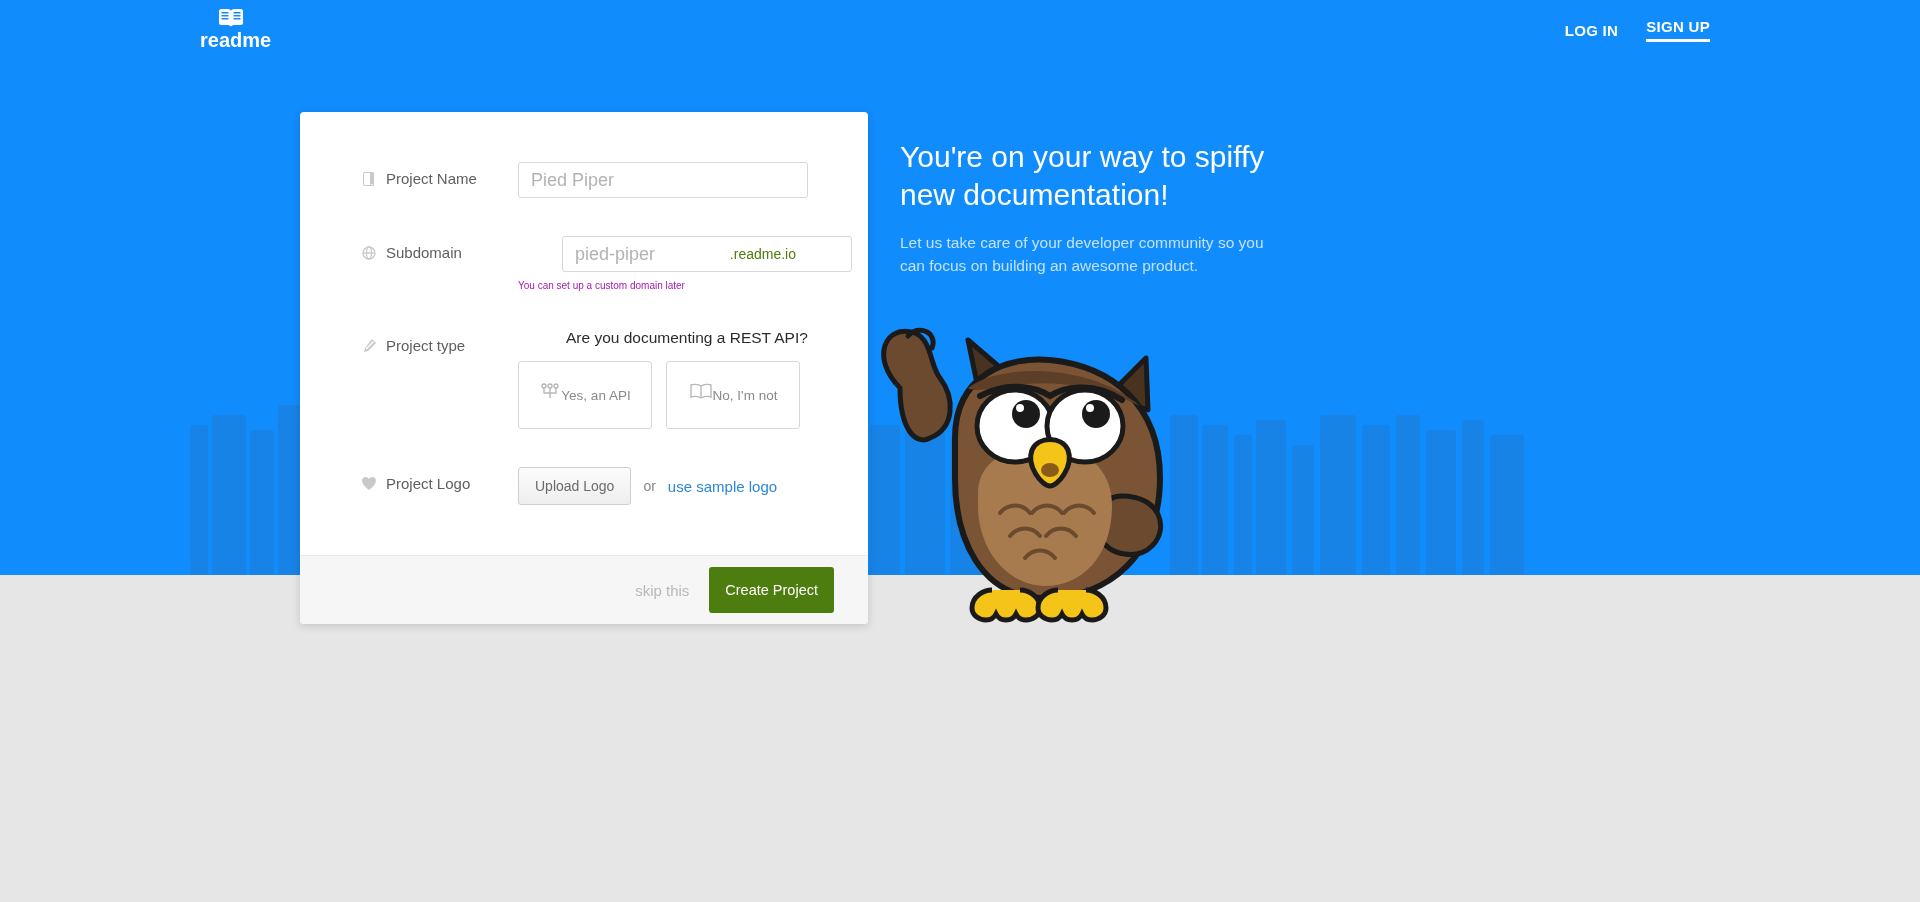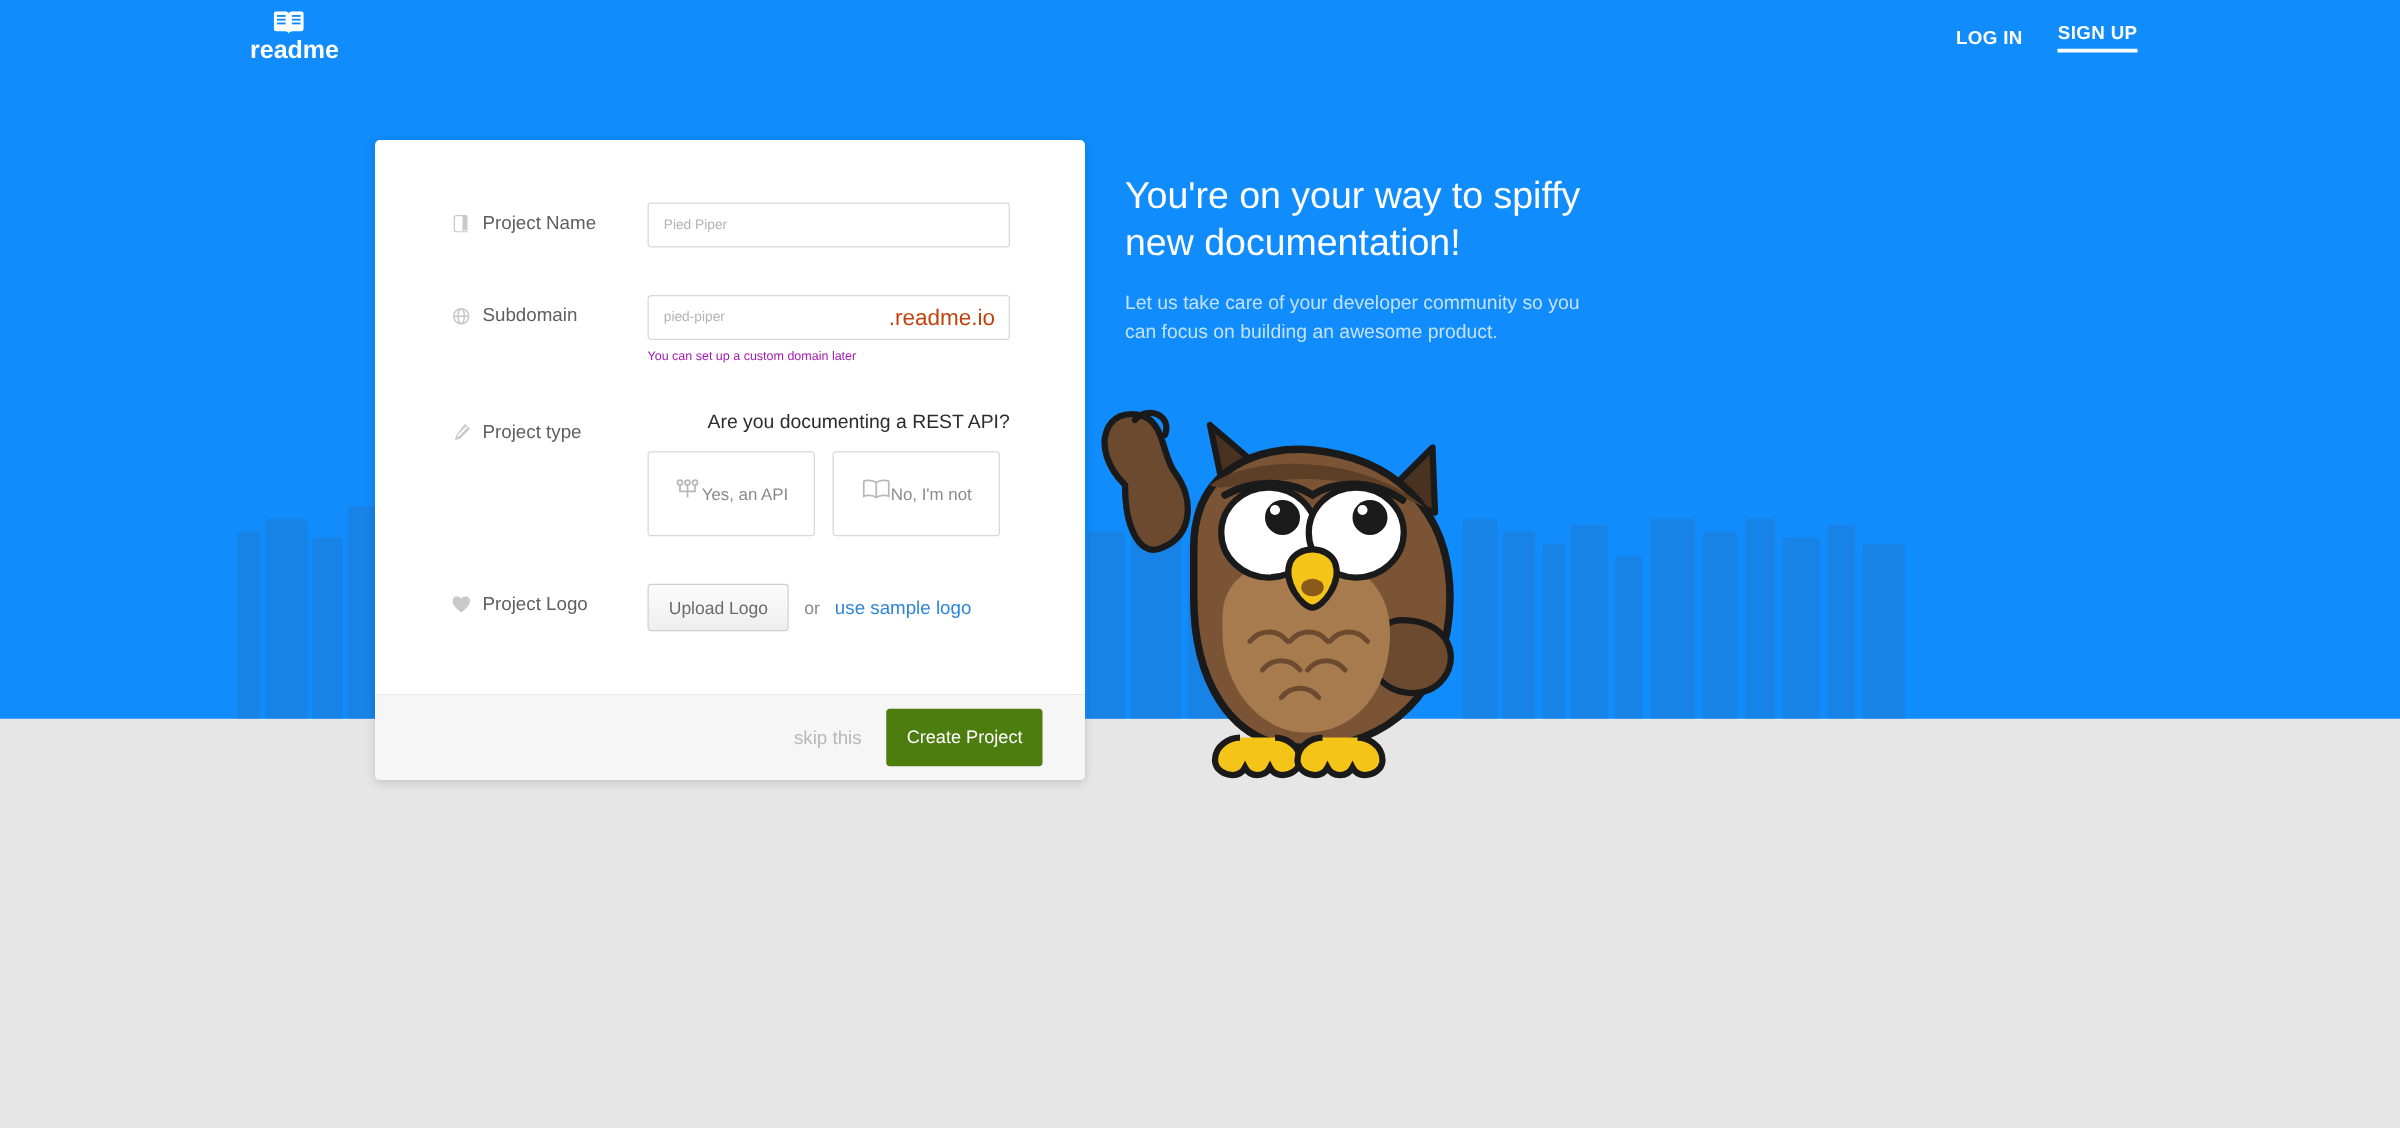--- a/index.html
+++ b/index.html
@@ -20,24 +20,24 @@
   .blurb h1{margin:0 0 18px 0;font-weight:400;font-size:30px;line-height:1.25;}
   .blurb p{margin:0;color:#c3e2ff;font-size:15.5px;line-height:1.5;}
   
   .card{position:absolute;left:300px;top:112px;width:568px;background:#fff;border-radius:4px;box-shadow:0 2px 8px rgba(0,0,0,.15);}
   .card-body{padding:50px 60px 40px 60px;}
   .row{display:flex;align-items:flex-start;margin-bottom:38px;}
   .row:last-child{margin-bottom:10px;justify-content:space-between;}
   .lbl{width:158px;display:flex;align-items:center;color:#5f5f5f;font-size:15px;padding-top:8px;}
   .lbl .ic{width:18px;display:inline-flex;justify-content:center;margin-right:8px;color:#c9c9c9;}
   .fld{flex:1;}
-  .input{width:100%;height:36px;border:1px solid #d8d8d8;border-radius:3px;box-sizing:border-box;padding:0 12px;font-size:11px;color:#333;background:#fff;}
+  .input{width:100%;height:36px;border:1px solid #d8d8d8;border-radius:3px;box-sizing:border-box;padding:0 12px;font-size:18px;color:#333;background:#fff;}
   .input::placeholder{color:#b3b3b3;}
   .subwrap{position:relative;}
-  .suffix{position:absolute;right:12px;top:0;height:36px;display:flex;align-items:center;color:#c2410c;font-size:18px;}
+  .suffix{position:absolute;right:12px;top:0;height:36px;display:flex;align-items:center;color:#4d7c0f;font-size:14px;}
   .hint{color:#a21caf;font-size:10px;margin-top:8px;}
   .question{color:#2b2b2b;font-size:15.5px;font-weight:500;margin-bottom:14px;margin-left:48px;}
   .opts{display:flex;gap:14px;}
   .opt{width:132px;height:66px;border:1px solid #d8d8d8;border-radius:3px;display:flex;flex-direction:row;align-items:center;justify-content:center;color:#8a8a8a;font-size:13.5px;cursor:pointer;background:#fff;}
   .opt .oic{height:22px;display:flex;align-items:center;margin-bottom:6px;color:#b8b8b8;}
   .upl-row{display:flex;align-items:center;gap:12px;}
   .btn-upload{height:38px;padding:0 16px;border:1px solid #cfcfcf;background:linear-gradient(#fcfcfc,#eeeeee);border-radius:3px;color:#6b6b6b;font-size:14px;font-weight:500;cursor:pointer;}
   .or{color:#888;font-size:14px;}
   .link{color:#2c86d8;font-size:15px;text-decoration:none;cursor:pointer;}
   .card-foot{background:#f6f6f6;border-top:1px solid #e9e9e9;border-radius:0 0 4px 4px;height:68px;display:flex;align-items:center;justify-content:flex-end;padding:0 34px;gap:20px;}
@@ -120,21 +120,21 @@
             <svg width="14" height="14" viewBox="0 0 14 14">
                 <circle cx="7" cy="7" r="6" fill="none" stroke="currentColor" stroke-width="1.3"></circle>
                 <ellipse cx="7" cy="7" rx="2.5" ry="6" fill="none" stroke="currentColor" stroke-width="1.3"></ellipse>
                 <line x1="1" y1="7" x2="13" y2="7" stroke="currentColor" stroke-width="1.3"></line>
               </svg>
           </span>
           <span>Subdomain</span>
         </div>
         <div class="fld">
           <div class="subwrap">
-            <input class="input" type="text" style="padding-right: 52px;" placeholder="pied-piper">
+            <input class="input" type="text" style="padding-right: 52px; margin-left: 44px;" placeholder="pied-piper">
             <span class="suffix">.readme.io</span>
           </div>
           <div class="hint">You can set up a custom domain later</div>
         </div>
       </div>
 
       <div class="row">
         <div class="lbl">
           <span class="ic">
             <svg width="13" height="13" viewBox="0 0 13 13">

